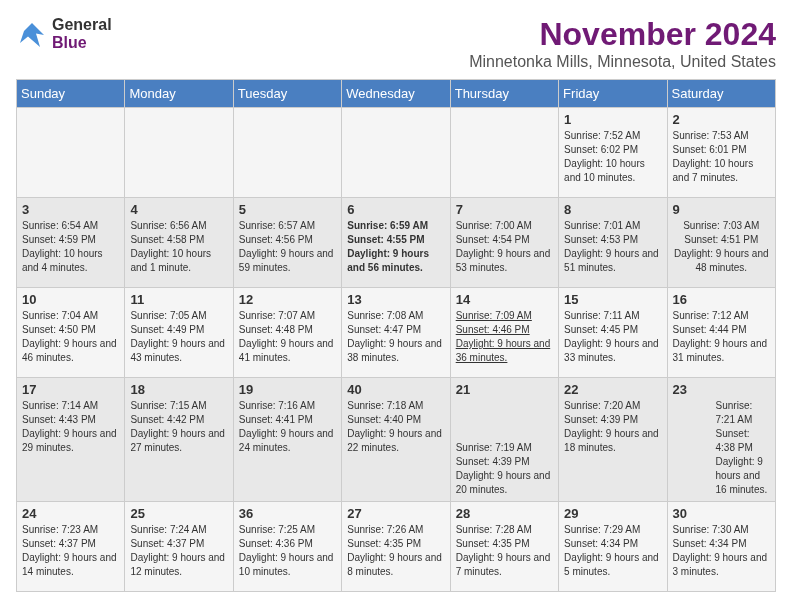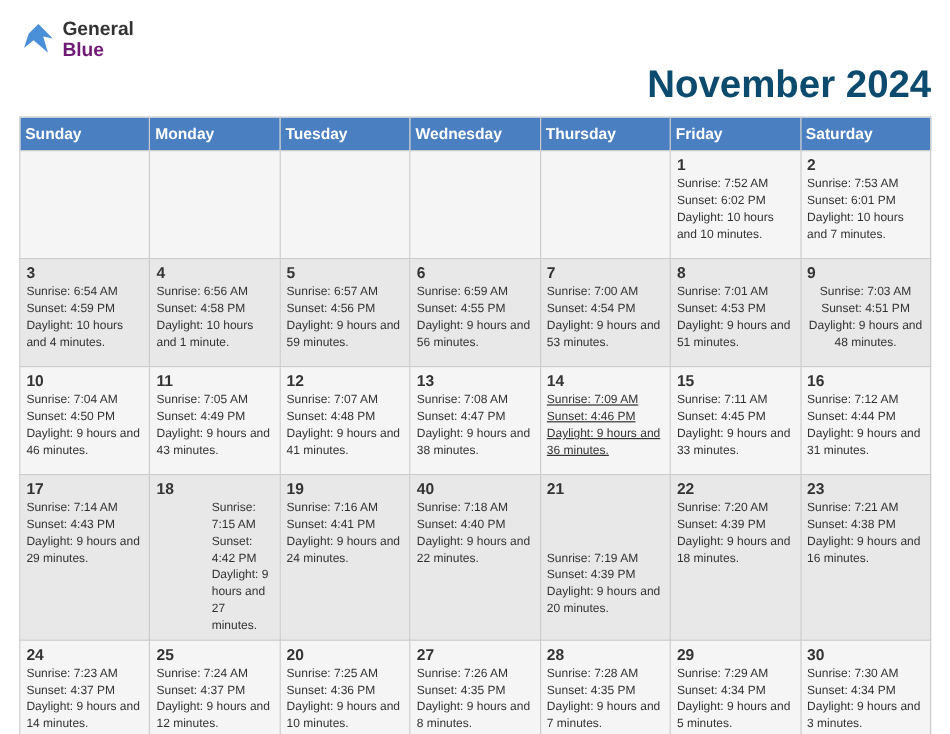--- a/index.html
+++ b/index.html
@@ -11,21 +11,21 @@
       padding: 16px;
     }
     .header-area {
       display: flex;
       justify-content: space-between;
       align-items: flex-start;
       margin-bottom: 8px;
     }
     .logo {
       display: flex;
-      align-items: flex-start;
+      align-items: flex-end;
       gap: 4px;
     }
     .logo-text {
       display: flex;
       flex-direction: column;
       line-height: 1.1;
     }
     .logo-general {
       font-size: 16px;
       font-weight: bold;
@@ -39,37 +39,36 @@
     .logo-bird {
       width: 32px;
       height: 32px;
     }
     .title-area {
       text-align: right;
     }
     .month-title {
       font-size: 32px;
       font-weight: bold;
-      color: #0c4a6e;
-      margin-top: 36px;
+      color: #701a75;
     }
     .location-title {
       font-size: 16px;
       color: #555;
     }
     .calendar {
       width: 100%;
       border-collapse: collapse;
       border: 1px solid #ccc;
     }
     .calendar th {
       background-color: #4a7fc1;
       color: #fff;
       font-size: 13px;
-      font-weight: bold;
+      font-weight: normal;
       padding: 6px 4px;
       text-align: left;
       border: 1px solid #ccc;
     }
     .calendar td {
       vertical-align: top;
       border: 1px solid #ccc;
       padding: 4px 5px;
       font-size: 10.5px;
       color: #333;
@@ -106,20 +105,21 @@
     <svg class="logo-bird" viewBox="0 0 40 40">
       <polygon points="20,5 35,20 25,18 30,35 15,22 5,30 10,15 20,5" fill="#4a90d9"></polygon>
     </svg>
     <div class="logo-text">
       <span class="logo-general">General</span>
       <span class="logo-blue">Blue</span>
     </div>
   </div>
   <div class="title-area">
     <div class="month-title">November 2024</div>
+    <div class="location-title">Minnetonka Mills, Minnesota, United States</div>
   </div>
 </div>
 
 <table class="calendar">
   <thead>
     <tr>
     <th>Sunday</th>
         <th>Monday</th>
         <th>Tuesday</th>
         <th>Wednesday</th>
@@ -162,21 +162,21 @@
 Daylight: 10 hours and 1 minute.</div>
         </td>
         <td>
           <span class="day-num">5</span>
           <div class="day-info" style="white-space: pre-line;">Sunrise: 6:57 AM
 Sunset: 4:56 PM
 Daylight: 9 hours and 59 minutes.</div>
         </td>
         <td>
           <span class="day-num">6</span>
-          <div class="day-info" style="white-space: pre-line;">Sunrise: 6:59 AM
+          <div class="day-info" style="white-space: pre-line; font-weight: bold;">Sunrise: 6:59 AM
 Sunset: 4:55 PM
 Daylight: 9 hours and 56 minutes.</div>
         </td>
         <td>
           <span class="day-num">7</span>
           <div class="day-info" style="white-space: pre-line;">Sunrise: 7:00 AM
 Sunset: 4:54 PM
 Daylight: 9 hours and 53 minutes.</div>
         </td>
         <td>
@@ -238,21 +238,21 @@
       </tr>
       <tr>
         <td>
           <span class="day-num">17</span>
           <div class="day-info" style="white-space: pre-line;">Sunrise: 7:14 AM
 Sunset: 4:43 PM
 Daylight: 9 hours and 29 minutes.</div>
         </td>
         <td>
           <span class="day-num">18</span>
-          <div class="day-info" style="white-space: pre-line; margin-left: 46px;">Sunrise: 7:15 AM
+          <div class="day-info" style="white-space: pre-line;">Sunrise: 7:15 AM
 Sunset: 4:42 PM
 Daylight: 9 hours and 27 minutes.</div>
         </td>
         <td>
           <span class="day-num">19</span>
           <div class="day-info" style="white-space: pre-line;">Sunrise: 7:16 AM
 Sunset: 4:41 PM
 Daylight: 9 hours and 24 minutes.</div>
         </td>
         <td>
@@ -268,40 +268,40 @@
 Daylight: 9 hours and 20 minutes.</div>
         </td>
         <td>
           <span class="day-num">22</span>
           <div class="day-info" style="white-space: pre-line;">Sunrise: 7:20 AM
 Sunset: 4:39 PM
 Daylight: 9 hours and 18 minutes.</div>
         </td>
         <td>
           <span class="day-num">23</span>
-          <div class="day-info" style="white-space: pre-line;">Sunrise: 7:21 AM
+          <div class="day-info" style="white-space: pre-line; margin-left: 43px;">Sunrise: 7:21 AM
 Sunset: 4:38 PM
 Daylight: 9 hours and 16 minutes.</div>
         </td>
       </tr>
       <tr>
         <td>
           <span class="day-num">24</span>
           <div class="day-info" style="white-space: pre-line;">Sunrise: 7:23 AM
 Sunset: 4:37 PM
 Daylight: 9 hours and 14 minutes.</div>
         </td>
         <td>
           <span class="day-num">25</span>
           <div class="day-info" style="white-space: pre-line;">Sunrise: 7:24 AM
 Sunset: 4:37 PM
 Daylight: 9 hours and 12 minutes.</div>
         </td>
         <td>
-          <span class="day-num">20</span>
+          <span class="day-num">36</span>
           <div class="day-info" style="white-space: pre-line;">Sunrise: 7:25 AM
 Sunset: 4:36 PM
 Daylight: 9 hours and 10 minutes.</div>
         </td>
         <td>
           <span class="day-num">27</span>
           <div class="day-info" style="white-space: pre-line;">Sunrise: 7:26 AM
 Sunset: 4:35 PM
 Daylight: 9 hours and 8 minutes.</div>
         </td>

